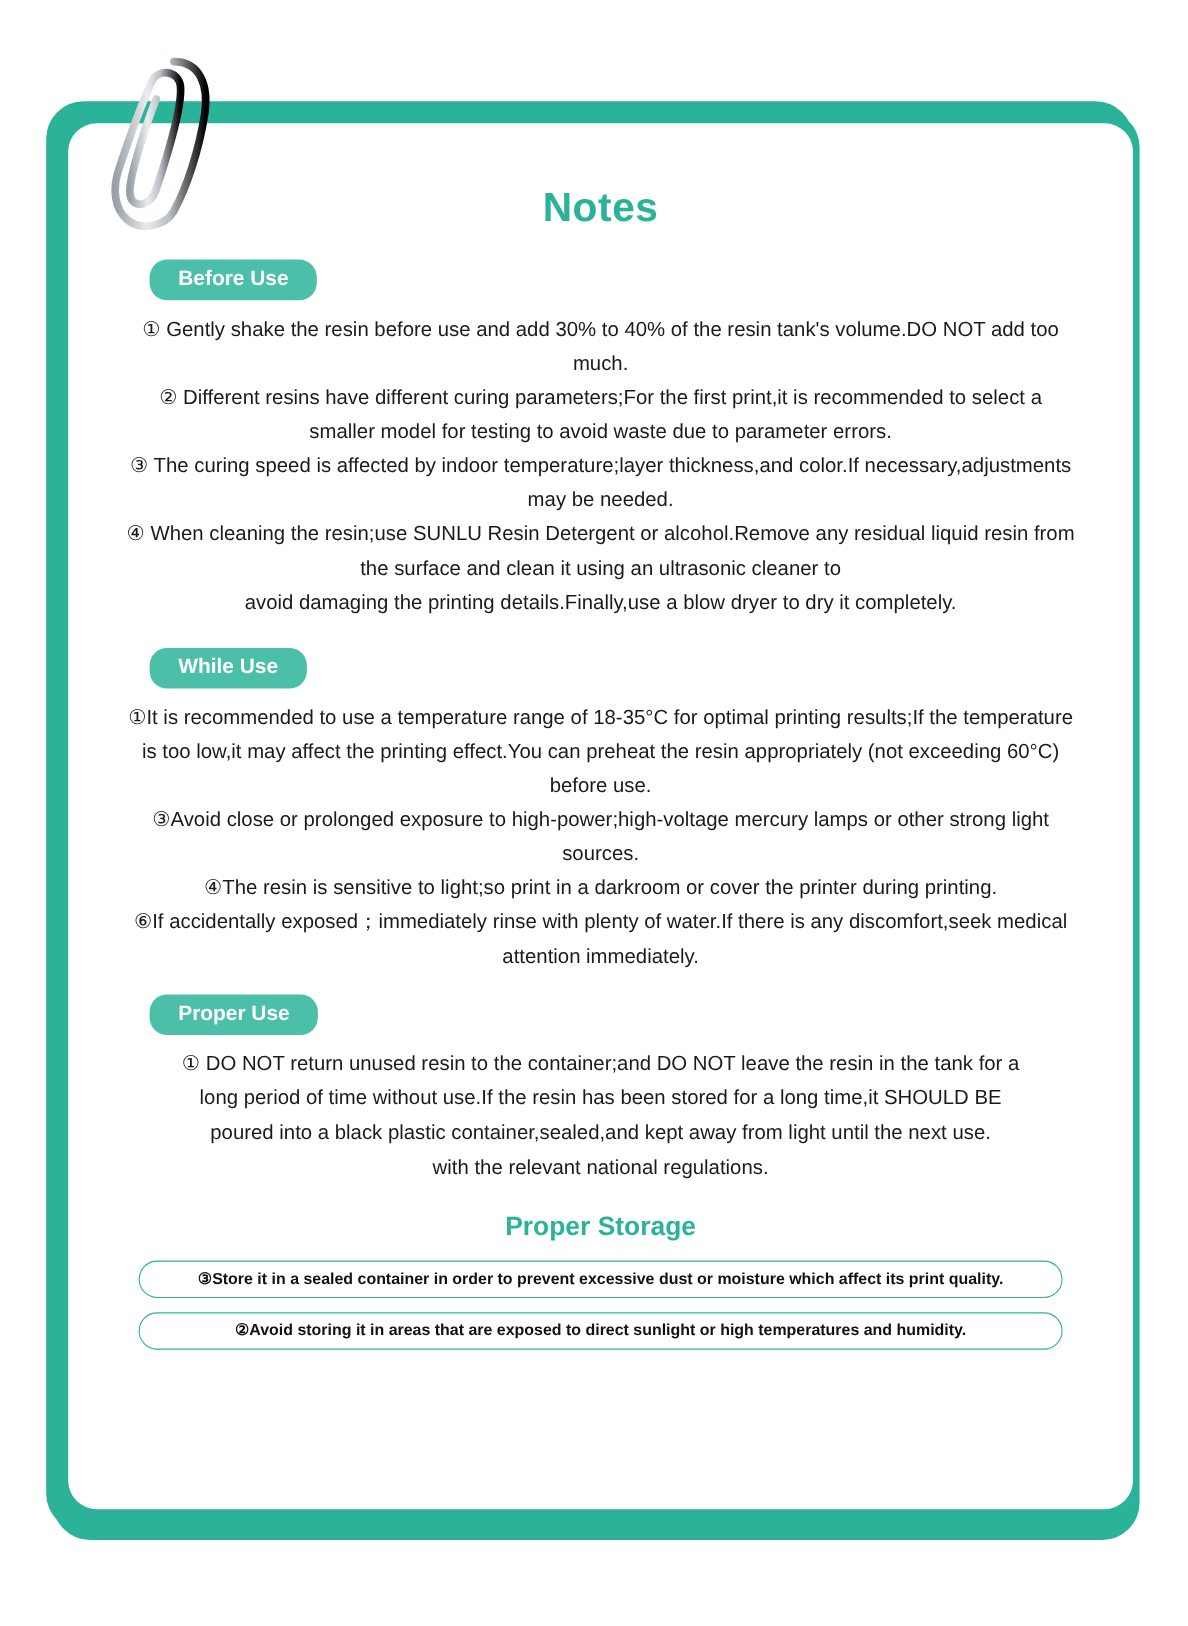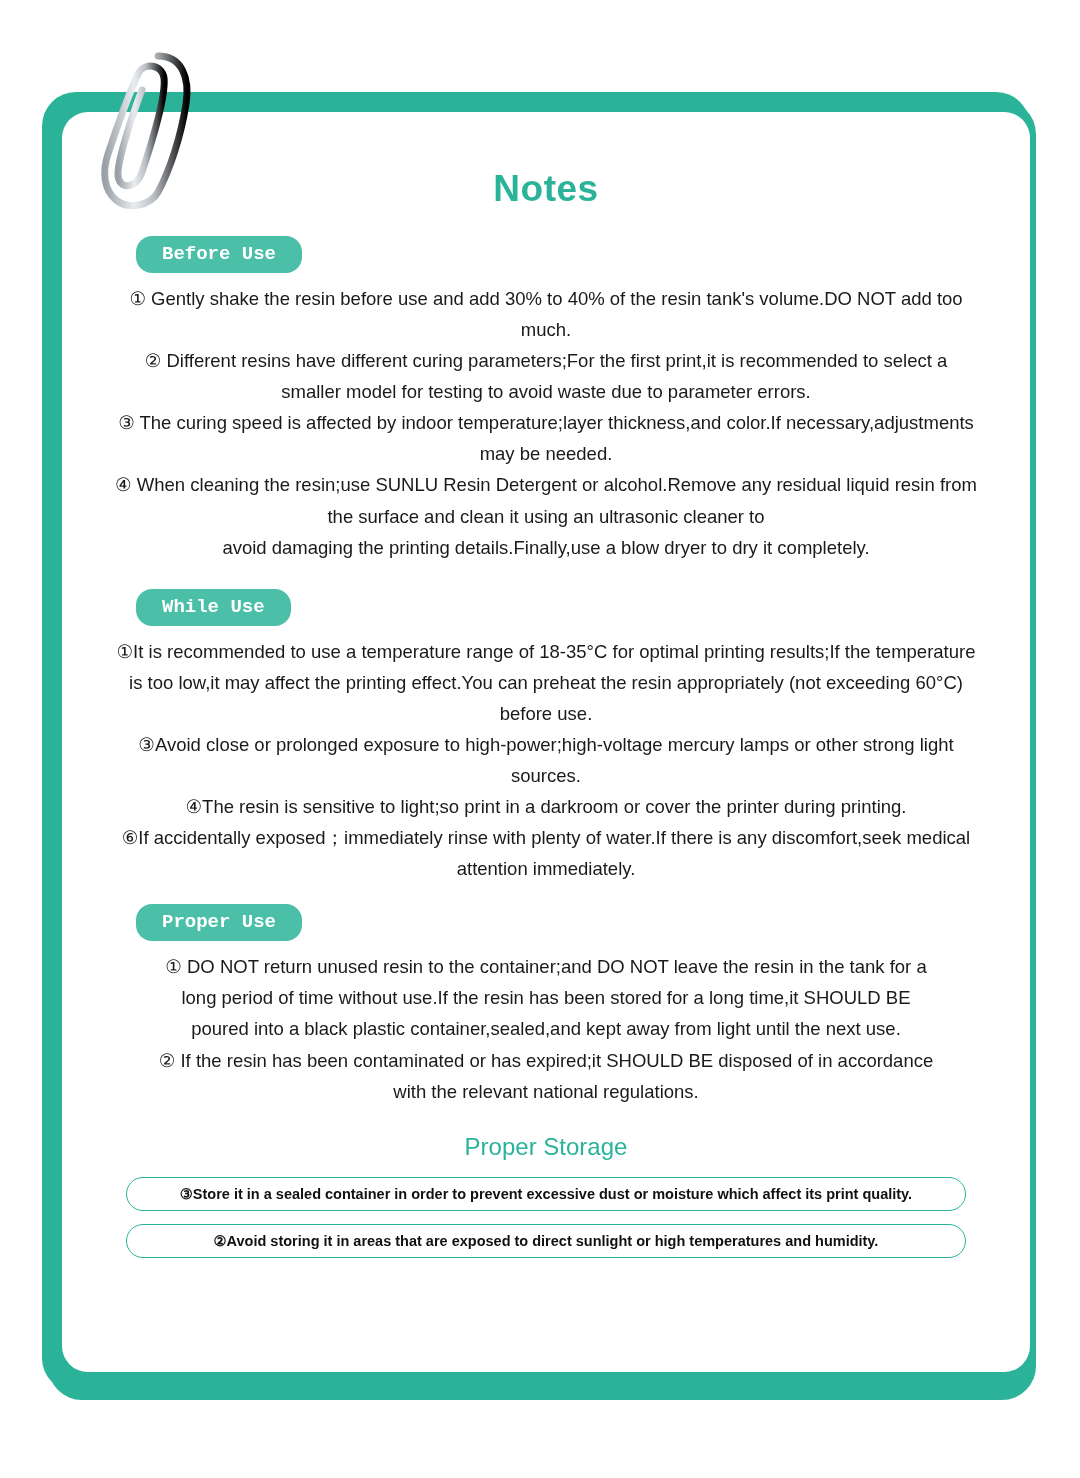--- a/index.html
+++ b/index.html
@@ -68,41 +68,40 @@
 
   .pill {
     display: inline-block;
     background: #4cbfa8;
     color: #ffffff;
     font-size: 19px;
     font-weight: bold;
     padding: 7px 26px 8px 26px;
     border-radius: 16px;
     margin-left: 28px;
-    font-family: Liberation Mono, monospace;
   }
   .pill-wrap { margin-bottom: 10px; }
 
   .para {
     color: #1a1a1a;
     font-size: 18.5px;
     line-height: 1.68;
     margin: 0 0 0 4px;
     padding: 0 6px 0 2px;
   }
   .para p { margin: 0; text-align: center; }
 
   .section { margin-bottom: 26px; }
   .section-while { margin-bottom: 20px; }
 
   .storage-title {
     text-align: center;
     color: #2bb39a;
     font-size: 24px;
-    font-weight: normal;
+    font-weight: bold;
     margin: 26px 0 16px 0;
   }
 
   .storage-box {
     border: 1.6px solid #2bb39a;
     border-radius: 18px;
     height: 32px;
     line-height: 32px;
     margin: 0 18px 13px 18px;
     text-align: center;
@@ -147,21 +146,20 @@
   </div>
 
   <div class="section">
     <div class="pill-wrap">
       <span class="pill">Proper Use</span>
     </div>
     <div class="para">
       <p>① DO NOT return unused resin to the container;and DO NOT leave the resin in the tank for a</p>
       <p>long period of time without use.If the resin has been stored for a long time,it SHOULD BE</p>
       <p>poured into a black plastic container,sealed,and kept away from light until the next use.</p>
-      <p>② If the resin has been contaminated or has expired;it SHOULD BE disposed of in accordance</p>
       <p>with the relevant national regulations.</p>
     </div>
   </div>
 
   <div>
     <div class="storage-title">Proper Storage</div>
     <div class="storage-box">③Store it in a sealed container in order to prevent excessive dust or moisture which affect its print quality.</div>
     <div class="storage-box">②Avoid storing it in areas that are exposed to direct sunlight or high temperatures and humidity.</div>
   </div>
 

